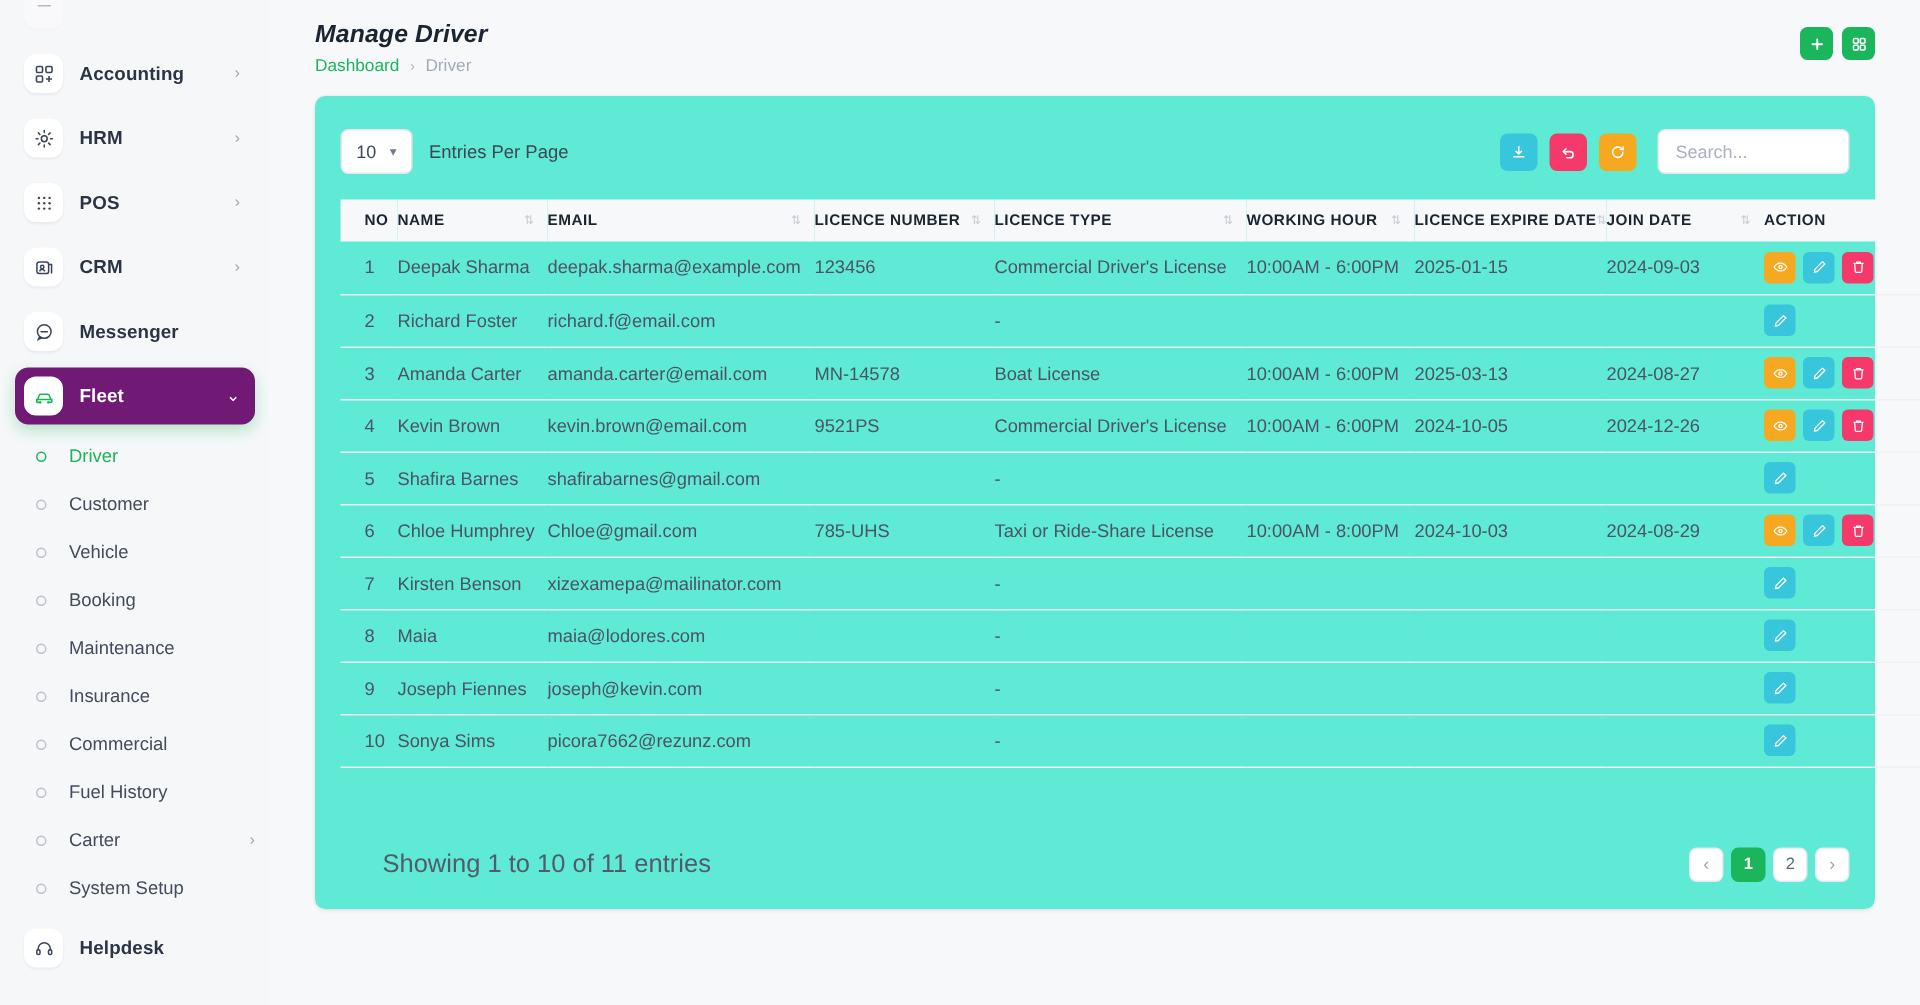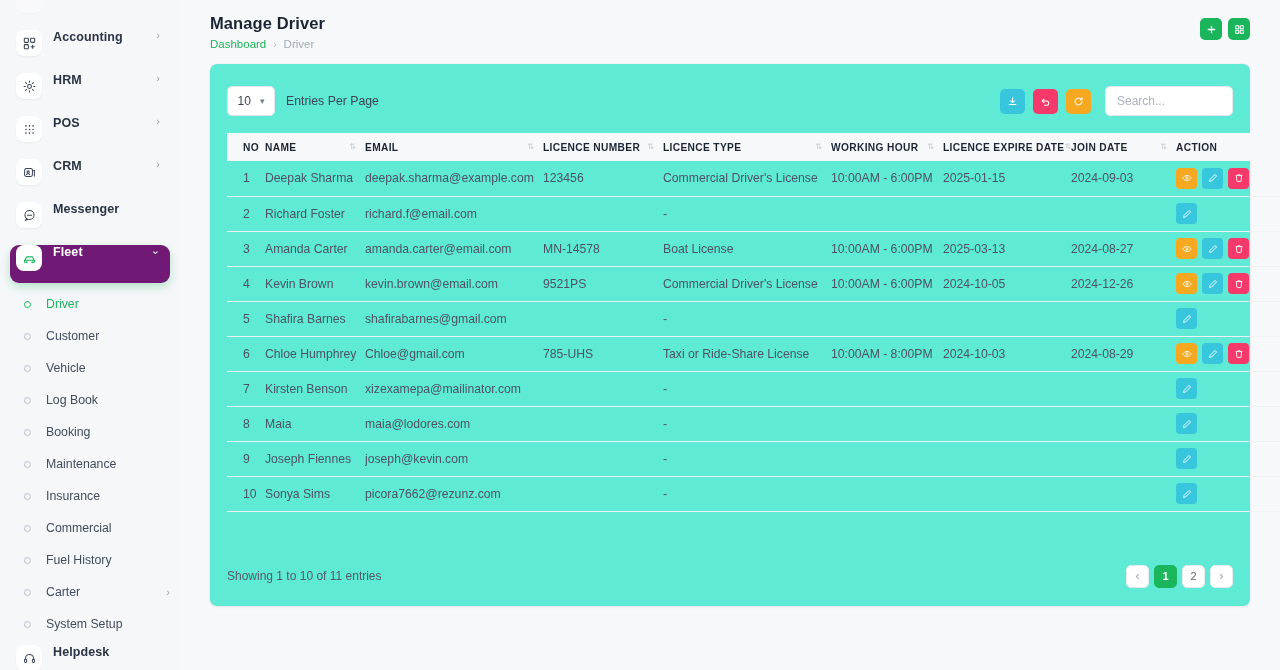--- a/index.html
+++ b/index.html
@@ -16,21 +16,21 @@
   
   .sidebar {
     width: 180px; height: 670px; flex: 0 0 180px;
     background: #f6f7f9;
     position: relative;
     overflow: hidden;
     padding-top: 0;
   }
   .side-scroll { position: absolute; top: -18px; left: 0; width: 180px; }
   .nav-item {
-    display: flex; align-items: flex-start;
+    display: flex; align-items: center;
     height: 38px; margin: 5px 10px;
     padding: 0 10px 0 6px;
     border-radius: 9px;
     cursor: pointer;
     color: #2b3445;
   }
   .nav-item .ic-box {
     width: 26px; height: 26px; flex: 0 0 26px;
     background: #ffffff;
     border-radius: 8px;
@@ -73,21 +73,21 @@
   .sub-item .sublbl { flex: 1 1 auto; white-space: nowrap; }
   .sub-item .chev { font-size: 11px; color: #9aa3b2; }
 
   svg.i { display:block; }
 
   
   .main { flex: 1 1 auto; height: 670px; position: relative; padding: 0 30px; overflow: hidden; }
 
   .pagehead { display: flex; align-items: flex-start; padding-top: 14px; }
   .pagehead .titles { flex: 1 1 auto; }
-  .page-title { font-size: 16.5px; font-weight: 700; color: #1b2532; letter-spacing: .1px; }
+  .page-title { font-size: 16.5px; font-weight: 700; color: #1b2532; letter-spacing: .1px; font-style: italic; }
   .crumbs { margin-top: 5px; font-size: 11.5px; display: flex; align-items: center; gap: 7px; }
   .crumbs a { color: #1bb55c; text-decoration: none; cursor: pointer; }
   .crumbs .sep { color: #b4bcc8; font-size: 10px; }
   .crumbs .cur { color: #a2abb8; }
 
   .head-actions { display: flex; gap: 6px; padding-top: 4px; }
   .sq-btn {
     width: 22px; height: 22px;
     border-radius: 5px;
     background: #1bb55c;
@@ -202,21 +202,21 @@
   .a-edit { background: #38c6dd; }
   .a-del  { background: #f5396a; }
 
   
   .card-foot {
     position: absolute; left: 0; right: 0; bottom: 0;
     height: 60px;
     display: flex; align-items: center;
     padding: 0 17px;
   }
-  .showing { flex: 1 1 auto; font-size: 12px; color: #525b6b; }
+  .showing { flex: 1 1 auto; font-size: 17px; color: #525b6b; margin-left: 28px; }
   .pager { display: flex; gap: 5px; }
   .pg {
     min-width: 23px; height: 23px;
     border: 1px solid #e6e9ee; border-radius: 5px;
     background: #fff;
     display: flex; align-items: center; justify-content: center;
     font-size: 11px; color: #5d6personally;
     color: #5d6676;
     cursor: pointer;
     padding: 0 6px;
@@ -326,24 +326,20 @@
         <span class="dot"></span>
         <span class="sublbl">Driver</span>
       </div>
       <div class="sub-item">
         <span class="dot"></span>
         <span class="sublbl">Customer</span>
       </div>
       <div class="sub-item">
         <span class="dot"></span>
         <span class="sublbl">Vehicle</span>
-      </div>
-      <div class="sub-item">
-        <span class="dot"></span>
-        <span class="sublbl">Log Book</span>
       </div>
       <div class="sub-item">
         <span class="dot"></span>
         <span class="sublbl">Booking</span>
       </div>
       <div class="sub-item">
         <span class="dot"></span>
         <span class="sublbl">Maintenance</span>
       </div>
       <div class="sub-item">

